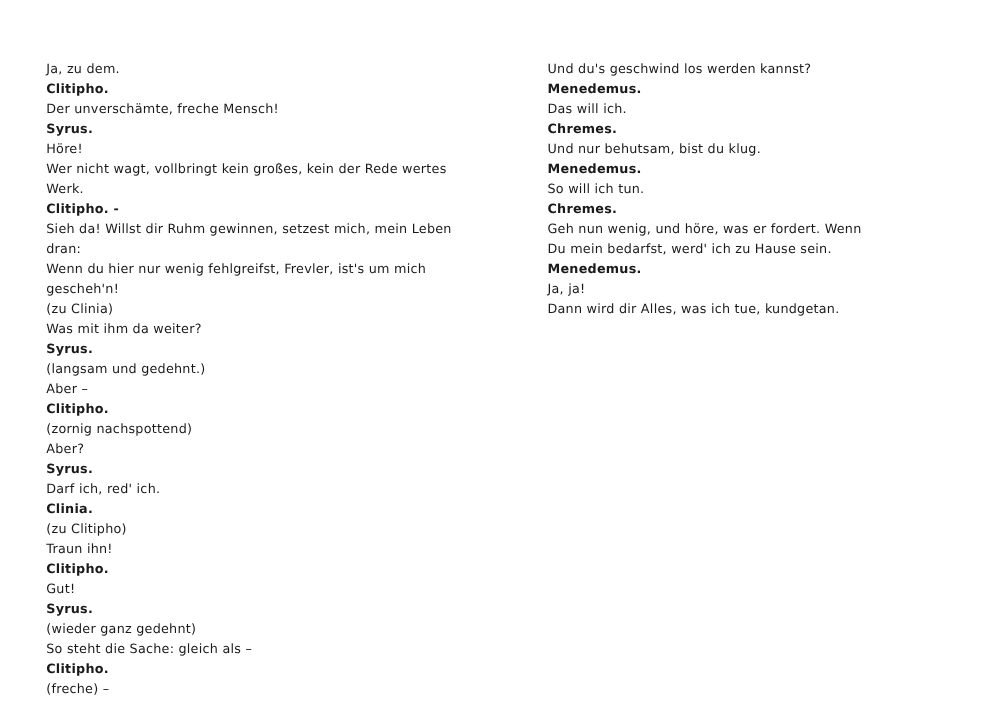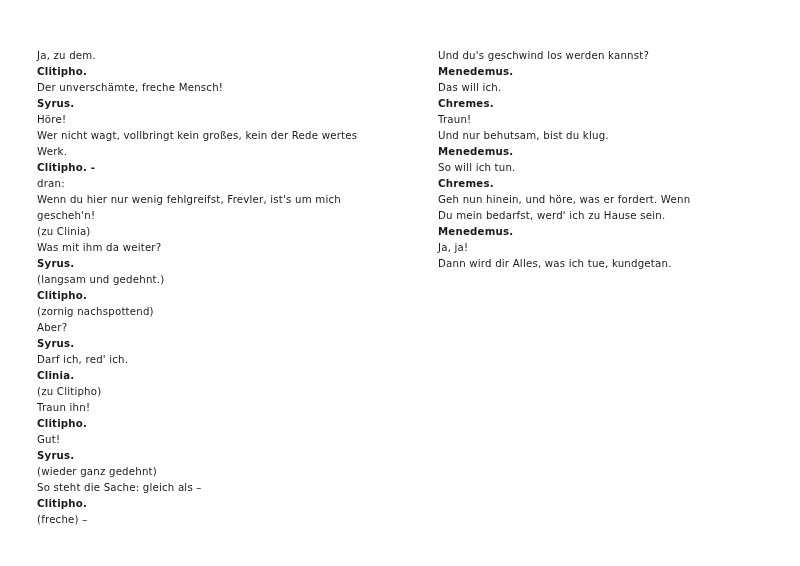--- a/index.html
+++ b/index.html
@@ -59,27 +59,29 @@
 
   <div class="column" id="col-left">
       <div class="line">Ja, zu dem.</div>
       <div class="line speaker">Clitipho.</div>
       <div class="line">Der unverschämte, freche Mensch!</div>
       <div class="line speaker">Syrus.</div>
       <div class="line">Höre!</div>
       <div class="line">Wer nicht wagt, vollbringt kein großes, kein der Rede wertes</div>
       <div class="line">Werk.</div>
       <div class="line speaker">Clitipho. -</div>
+      <div class="line">Sieh da! Willst dir Ruhm gewinnen, setzest mich, mein Leben</div>
       <div class="line">dran:</div>
       <div class="line">Wenn du hier nur wenig fehlgreifst, Frevler, ist's um mich</div>
       <div class="line">gescheh'n!</div>
       <div class="line">(zu Clinia)</div>
       <div class="line">Was mit ihm da weiter?</div>
       <div class="line speaker">Syrus.</div>
       <div class="line">(langsam und gedehnt.)</div>
+      <div class="line">Aber –</div>
       <div class="line speaker">Clitipho.</div>
       <div class="line">(zornig nachspottend)</div>
       <div class="line">Aber?</div>
       <div class="line speaker">Syrus.</div>
       <div class="line">Darf ich, red' ich.</div>
       <div class="line speaker">Clinia.</div>
       <div class="line">(zu Clitipho)</div>
       <div class="line">Traun ihn!</div>
       <div class="line speaker">Clitipho.</div>
       <div class="line">Gut!</div>
@@ -88,26 +90,25 @@
       <div class="line">So steht die Sache: gleich als –</div>
       <div class="line speaker">Clitipho.</div>
       <div class="line">(freche) –</div>
     </div>
 
   <div class="column" id="col-right">
       <div class="line">Und du's geschwind los werden kannst?</div>
       <div class="line speaker">Menedemus.</div>
       <div class="line">Das will ich.</div>
       <div class="line speaker">Chremes.</div>
-      <div class="line">Traun!</div>
       <div class="line">Und nur behutsam, bist du klug.</div>
       <div class="line speaker">Menedemus.</div>
       <div class="line">So will ich tun.</div>
       <div class="line speaker">Chremes.</div>
-      <div class="line">Geh nun hinein, und höre, was er fordert. Wenn</div>
+      <div class="line">Geh nun wenig, und höre, was er fordert. Wenn</div>
       <div class="line">Du mein bedarfst, werd' ich zu Hause sein.</div>
       <div class="line speaker">Menedemus.</div>
       <div class="line">Ja, ja!</div>
       <div class="line">Dann wird dir Alles, was ich tue, kundgetan.</div>
     </div>
 
   <div class="footer">
     
     
   </div>

